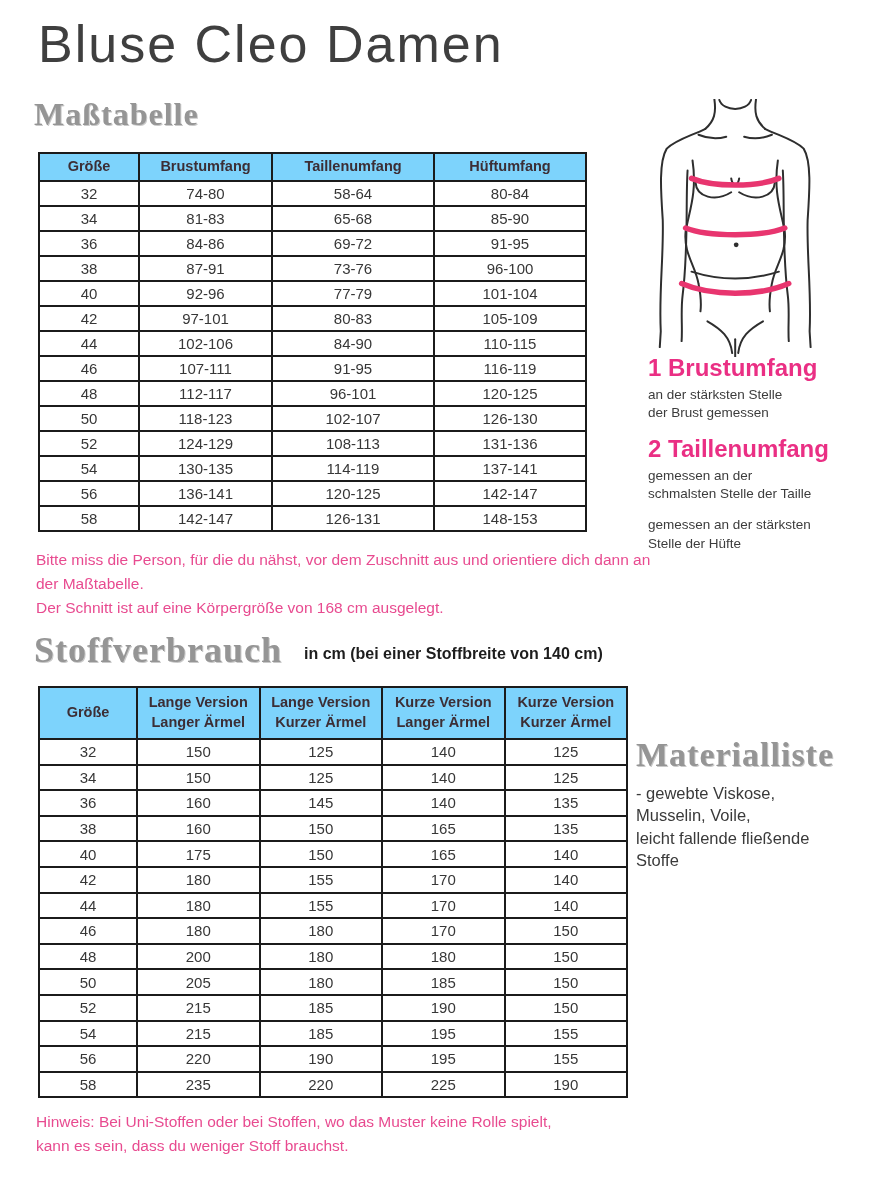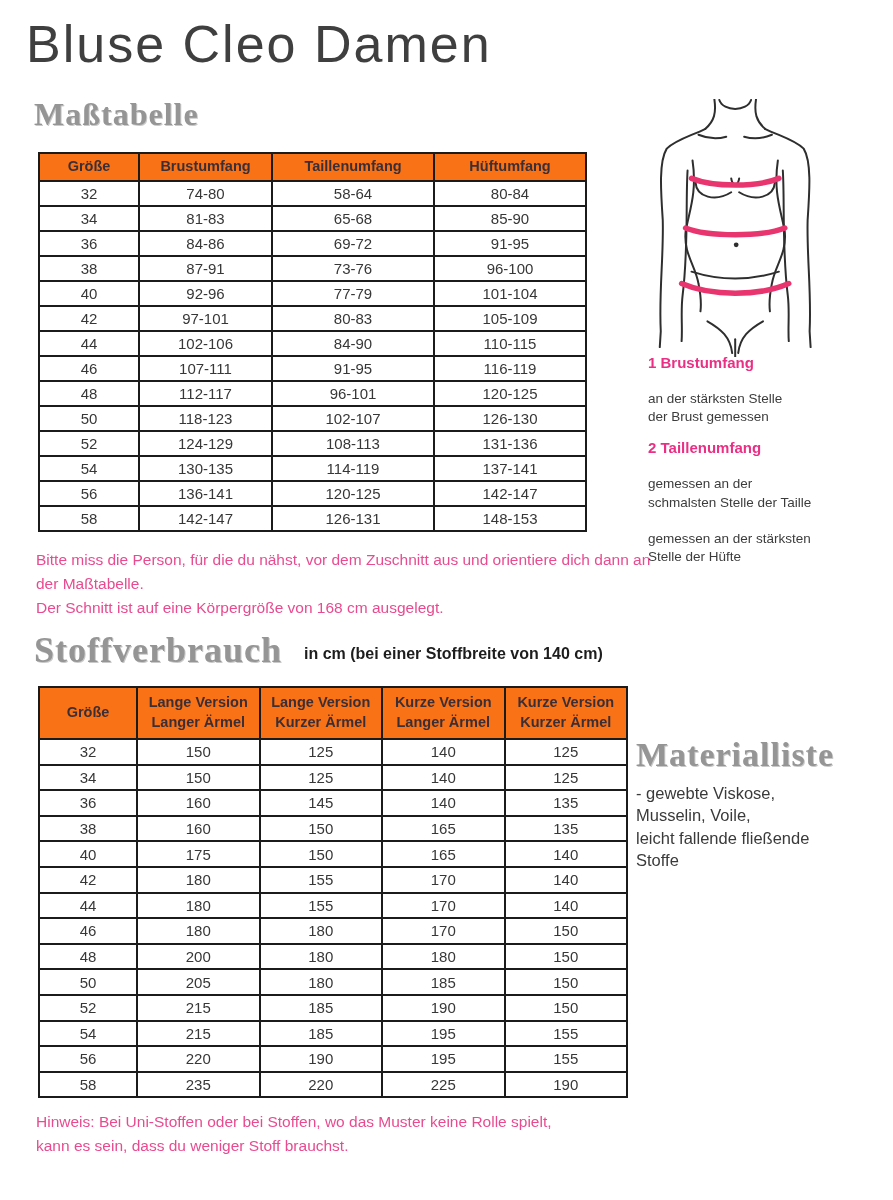--- a/index.html
+++ b/index.html
@@ -8,21 +8,21 @@
     width: 893px; height: 1200px;
     position: relative;
     font-family: "Liberation Sans", sans-serif;
     color: #383838;
     overflow: hidden;
   }
   .abs { position: absolute; }
 
   
   .page-title {
-    left: 26px; top: 14px;
+    left: 38px; top: 14px;
     font-size: 52px; font-weight: 300; letter-spacing: 2px;
     color: #3f3f3f;
     font-family: "Liberation Sans", sans-serif;
   }
 
   
   .gray-heading {
     font-family: "Liberation Serif", serif;
     font-weight: bold; color: #959595;
     letter-spacing: 1px;
@@ -31,21 +31,21 @@
   .h-masstabelle { left: 34px; top: 96px; font-size: 32px; }
   .stoff-row { left: 34px; top: 632px; display: flex; align-items: flex-end; gap: 22px; }
   .h-stoffverbrauch { font-size: 36px; line-height: 1; }
   .stoff-subtitle { font-size: 16px; font-weight: bold; color: #1d1d1d; padding-bottom: 5px; }
   .h-materialliste { left: 636px; top: 736px; font-size: 34px; }
 
   
   table { border-collapse: collapse; table-layout: fixed; }
   th, td { border: 2px solid #1b1b1b; text-align: center; vertical-align: middle; }
   th {
-    background: #f97316;
+    background: #7dd3fc;
     color: #3c2e35; font-weight: 600;
     font-size: 14.5px; line-height: 1.35;
     white-space: pre-line;
     padding: 3px 2px;
   }
   td { font-size: 15px; color: #373737; height: 25px; padding: 0 2px; }
 
   .size-table { left: 38px; top: 152px; width: 547px; }
   .size-table th { height: 28px; }
   .size-table col.c0 { width: 100px; }
@@ -66,22 +66,22 @@
   }
   .note-measure { left: 36px; top: 548px; width: 620px; }
   .note-hint { left: 36px; top: 1110px; width: 600px; }
 
   
   .figure-wrap { left: 634px; top: 99px; }
 
   
   .legend { left: 648px; top: 354px; width: 235px; }
   .legend-item { margin-bottom: 13px; }
-  .legend-label { color: #ea2f84; font-weight: bold; font-size: 15px; line-height: 1.2; }
-  .legend-desc { color: #3c3c3c; font-size: 13.5px; line-height: 1.35; white-space: pre-line; margin-top: 18px; }
+  .legend-label { color: #ea2f84; font-weight: bold; font-size: 24px; line-height: 1.2; }
+  .legend-desc { color: #3c3c3c; font-size: 13.5px; line-height: 1.35; white-space: pre-line; margin-top: 3px; }
 
   
   .materials { left: 636px; top: 782px; width: 250px; }
   .material-item { font-size: 16.5px; line-height: 1.35; color: #3a3a3a; white-space: pre-line; margin-bottom: 22px; }
 </style>
 </head>
 <body>
 
 <h1 class="abs page-title">Bluse Cleo Damen</h1>
 

